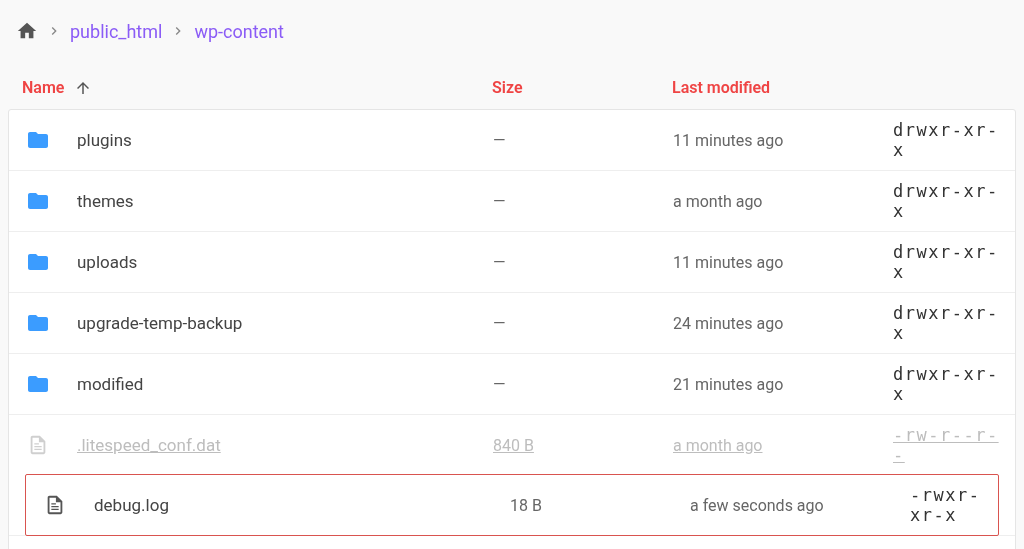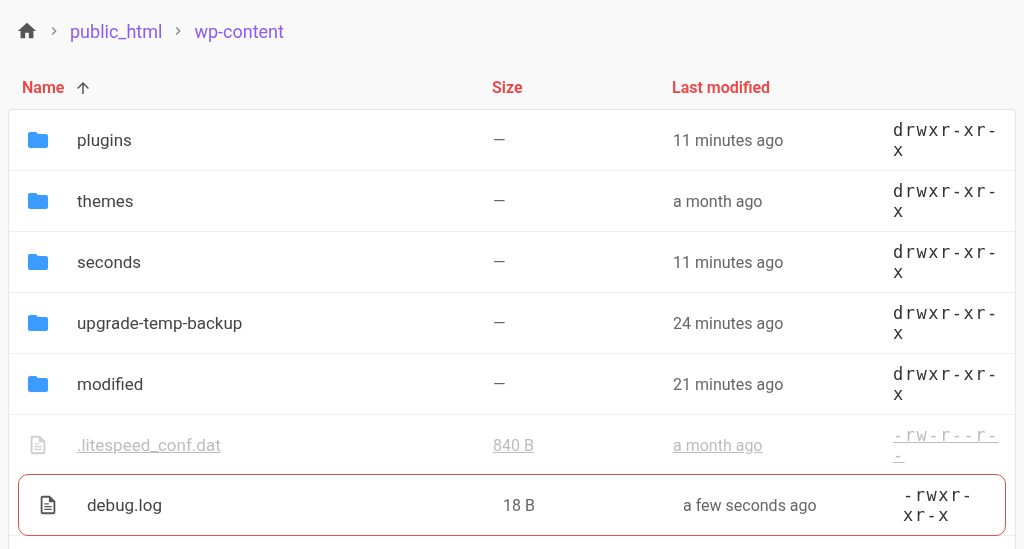--- a/index.html
+++ b/index.html
@@ -52,24 +52,24 @@
       min-height: 46px;
       cursor: pointer;
     }
     .file-row:first-child { border-top: none; }
     .file-row.muted { color: #bdbdbd; text-decoration: underline; }
     .file-row.muted .col-perm,
     .file-row.muted .col-size,
     .file-row.muted .col-modified { color:#bdbdbd; }
     .file-row.highlight {
       border: 1.5px solid #d9534f;
-      border-radius: 10px;
+      border-radius: 2px;
       position: relative;
       z-index: 1;
-      margin: -1px 9px;
+      margin: -1px 16px;
       justify-content: center;
     }
     .icon-cell { width: 30px; display:flex; align-items:center; justify-content:center; margin-right: 14px; }
     .name-text { }
     .col-perm.row-perm { font-family: Menlo, Consolas, monospace; font-size: 17px; color:#333; letter-spacing: 1.5px; }
     .file-row .col-size, .file-row .col-modified { color:#666; font-size:16px; }
     .file-row.muted .col-perm.row-perm { color:#bdbdbd; }
     svg { display:block; }
   </style>
 </head>
@@ -138,21 +138,21 @@
         <div class="col-modified">a month ago</div>
         <div class="col-perm row-perm">drwxr-xr-x</div>
       </div>
       <div class="file-row">
         <div class="col-name">
           <span class="icon-cell">
             <svg width="24" height="24" viewBox="0 0 24 24" fill="#3b9cff">
               <path d="M10 4H4c-1.1 0-2 .9-2 2v12c0 1.1.9 2 2 2h16c1.1 0 2-.9 2-2V8c0-1.1-.9-2-2-2h-8l-2-2z"></path>
             </svg>
           </span>
-          <span class="name-text">seconds</span>
+          <span class="name-text">uploads</span>
         </div>
         <div class="col-size">—</div>
         <div class="col-modified">11 minutes ago</div>
         <div class="col-perm row-perm">drwxr-xr-x</div>
       </div>
       <div class="file-row">
         <div class="col-name">
           <span class="icon-cell">
             <svg width="24" height="24" viewBox="0 0 24 24" fill="#3b9cff">
               <path d="M10 4H4c-1.1 0-2 .9-2 2v12c0 1.1.9 2 2 2h16c1.1 0 2-.9 2-2V8c0-1.1-.9-2-2-2h-8l-2-2z"></path>

